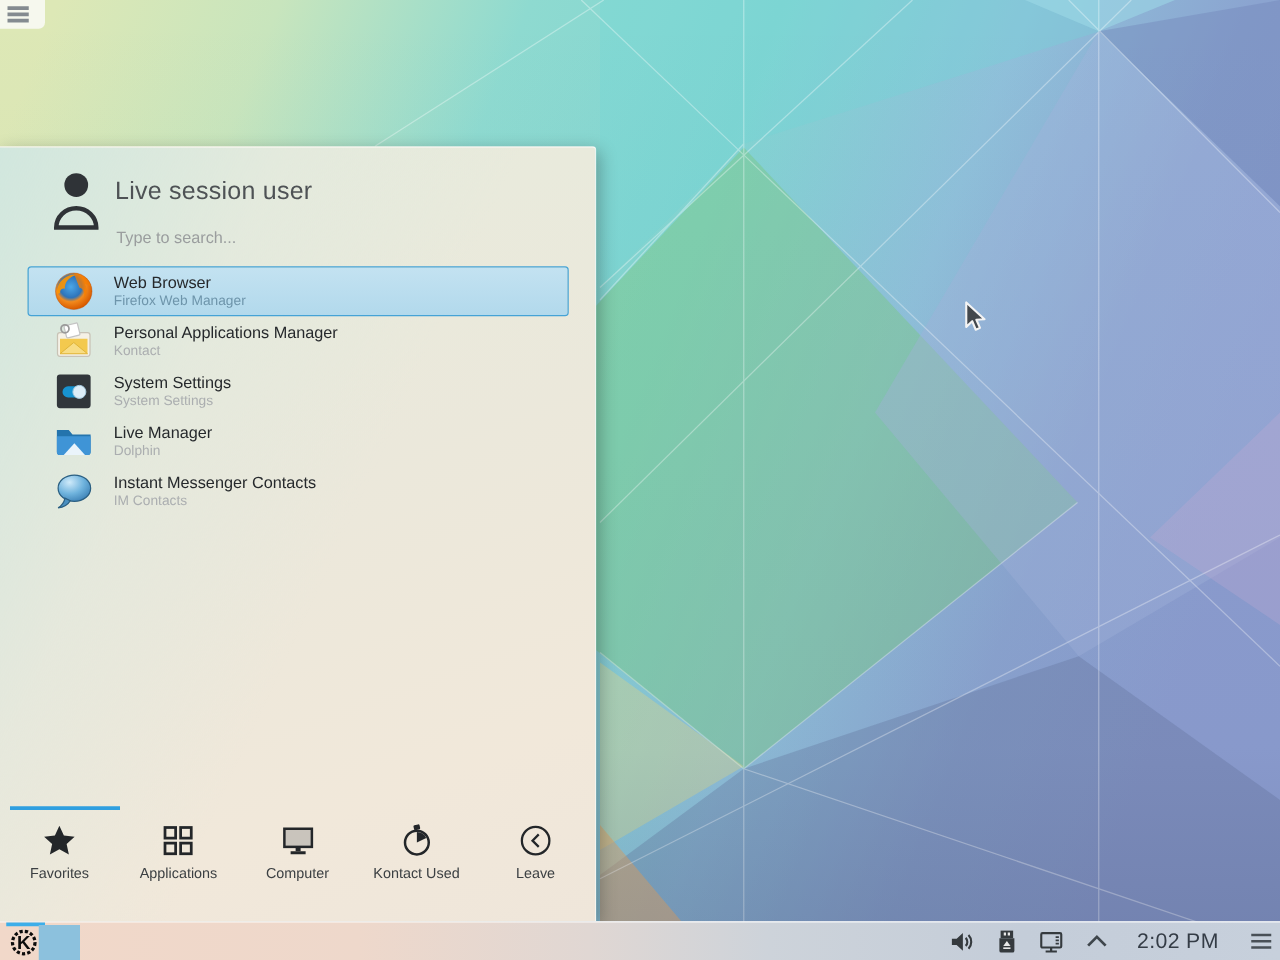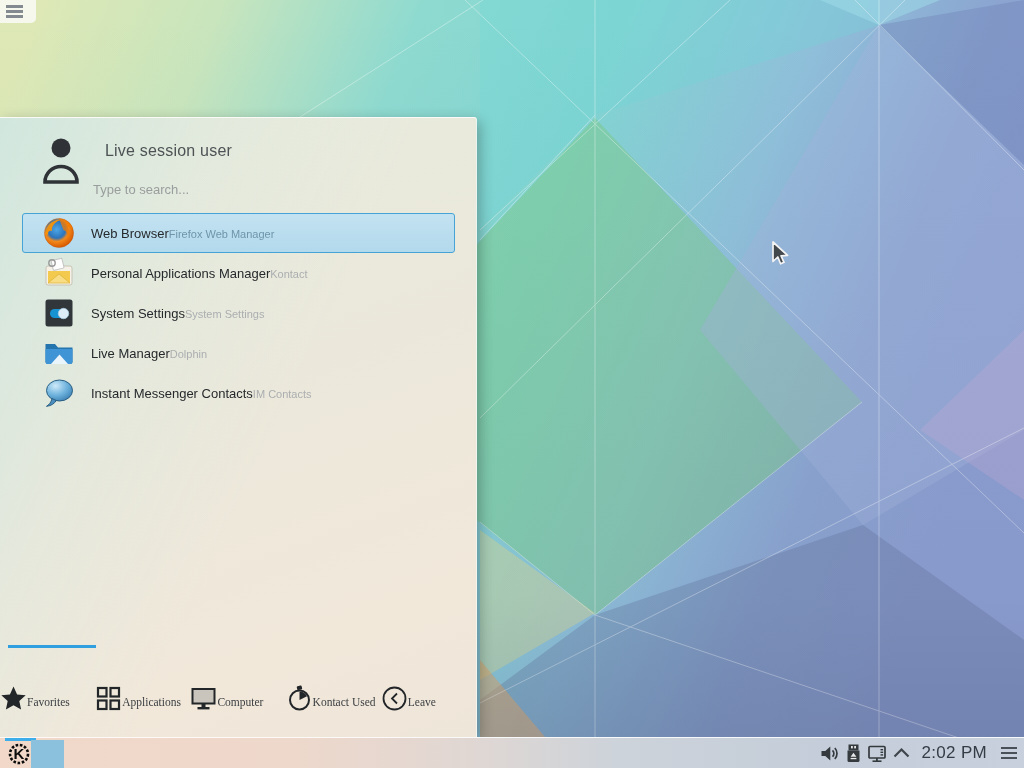--- a/index.html
+++ b/index.html
@@ -19,53 +19,53 @@
   
   .launcher { position:absolute; left:0; top:117px; width:477px; height:620px; z-index:5;
     background-image:
       linear-gradient(115deg, rgba(205,230,222,0.85) 0%, rgba(222,233,222,0.45) 30%, rgba(0,0,0,0) 55%),
       linear-gradient(160deg, #e7ecdd 0%, #ebe8db 45%, #f1e8da 80%, #efe6da 100%);
     border-top:1px solid rgba(255,255,255,0.8); border-right:1px solid rgba(255,255,255,0.55);
     border-radius:0 3px 0 0; box-shadow:3px 4px 14px rgba(0,0,0,0.28); }
 
   .kick-header { position:absolute; left:0; top:0; width:100%; height:95px; }
   .avatar { position:absolute; left:40px; top:18px; }
-  .user-name { position:absolute; left:105px; top:24px; font-size:16px; color:#4e5255; letter-spacing:0.2px; }
+  .user-name { position:absolute; left:92px; top:24px; font-size:20px; color:#4e5255; letter-spacing:0.2px; }
   .search-input { position:absolute; left:93px; top:60px; width:330px; height:22px;
     background:transparent; border:none; outline:none; font-size:13px; color:#4e5255;
     font-family:Liberation Sans, sans-serif; }
   .search-input::placeholder { color:#9a9d9e; opacity:1; }
 
   .fav-list { position:absolute; left:22px; right:21px; top:95px; }
   .fav-row { height:40px; display:flex; align-items:center; padding-left:20px;
     border:1px solid transparent; border-radius:3px; }
   .fav-row.selected { background:linear-gradient(to bottom,#c3e2f1,#b2d9ec);
     border:1px solid #45a3d6; }
   .fav-icon { width:32px; height:32px; flex:0 0 32px; margin-right:16px; }
-  .fav-text { display:flex; flex-direction:row; justify-content:center; }
+  .fav-text { display:flex; flex-direction:column; justify-content:center; }
   .fav-title { font-size:13px; color:#26292c; line-height:15px; }
   .fav-sub { font-size:11px; color:#abaeb0; line-height:13px; margin-top:2px; }
   .fav-row.selected .fav-sub { color:#6e95ab; }
 
   .tabbar { position:absolute; left:0; right:0; bottom:0; height:92px; }
   .tab-indicator { position:absolute; left:8px; top:0; width:88px; height:3px; background:#2f9fe0; }
   .tabs { display:flex; height:100%; padding-top:14px; }
-  .tab { flex:1; display:flex; flex-direction:row; align-items:center; cursor:default;font-family:Liberation Serif, serif; }
+  .tab { flex:1; display:flex; flex-direction:column; align-items:center; cursor:default; }
   .tab svg { width:27px; height:27px; }
   .tab-label { margin-top:7px; font-size:11.5px; color:#3c4043; }
 
   
   .taskbar { position:absolute; left:0; bottom:0; width:1024px; height:31px; z-index:6;
     background:linear-gradient(90deg,#f1d8c9 0%,#eed8cb 28%,#e0d7d3 46%,#cdd3da 60%,#c4cdd9 80%,#c7d0dc 100%);
     border-top:1px solid rgba(255,255,255,0.85); }
   .k-launcher { position:absolute; left:5px; top:0; width:31px; height:30px; }
   .k-active-line { position:absolute; left:0; top:0; width:31px; height:2.5px; background:#3daee9; }
   .k-launcher svg { position:absolute; left:2px; top:4px; }
   .pager { position:absolute; left:31px; top:2px; width:33px; height:28px; background:#8cc1dd; }
-  .tray { position:absolute; right:5px; top:0; height:30px; display:flex; align-items:center; gap:3px; }
+  .tray { position:absolute; right:5px; top:0; height:30px; display:flex; align-items:center; gap:15px; }
   .tray-icon { width:21px; height:21px; display:flex; align-items:center; justify-content:center; }
   .clock { font-size:17px; color:#343c46; margin:0 9px 0 7px; letter-spacing:0.3px; }
   .panel-menu-btn { width:20px; height:20px; display:flex; flex-direction:column; justify-content:center; gap:3px; }
   .panel-menu-btn span { display:block; width:16px; height:2px; background:#495057; margin:0 auto; }
 
   
   .cursor { position:absolute; left:767px; top:239px; z-index:20; }
 </style>
 </head>
 <body>

